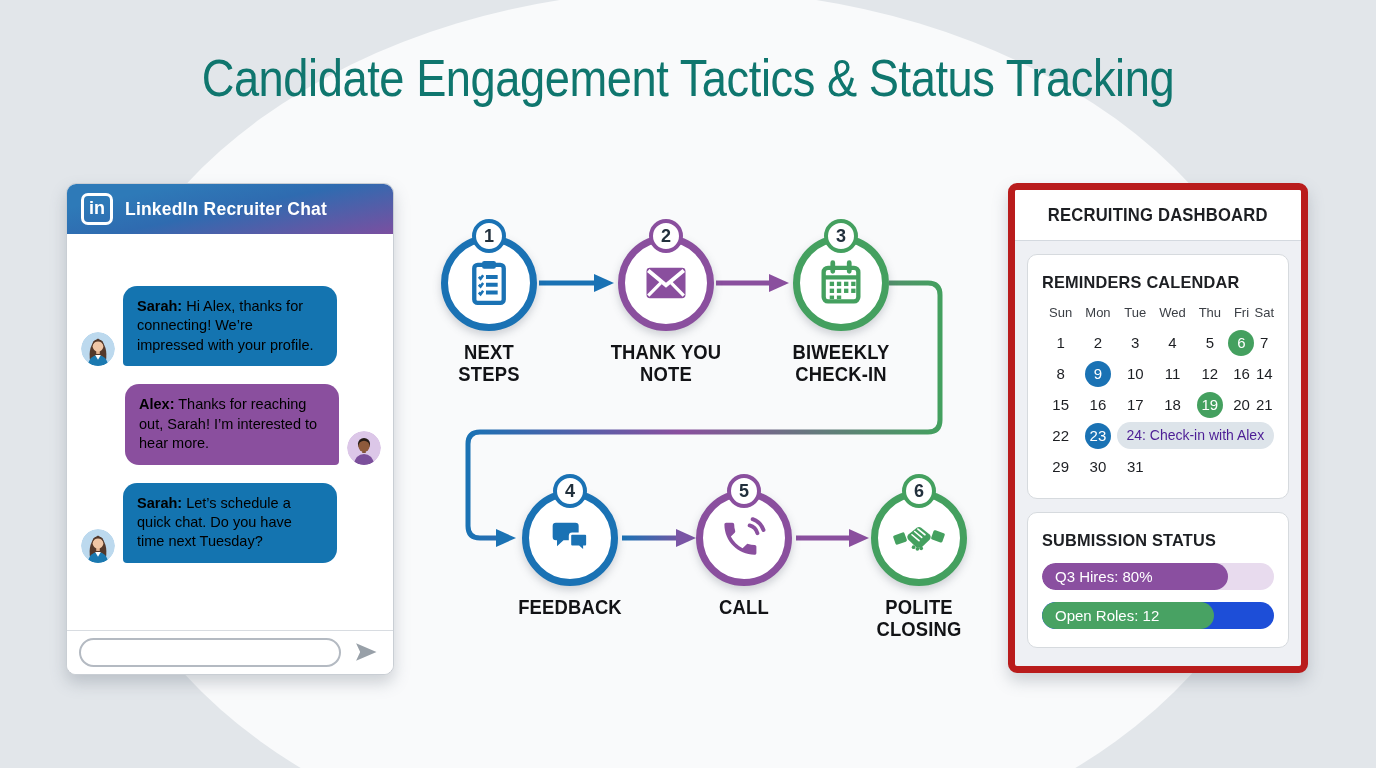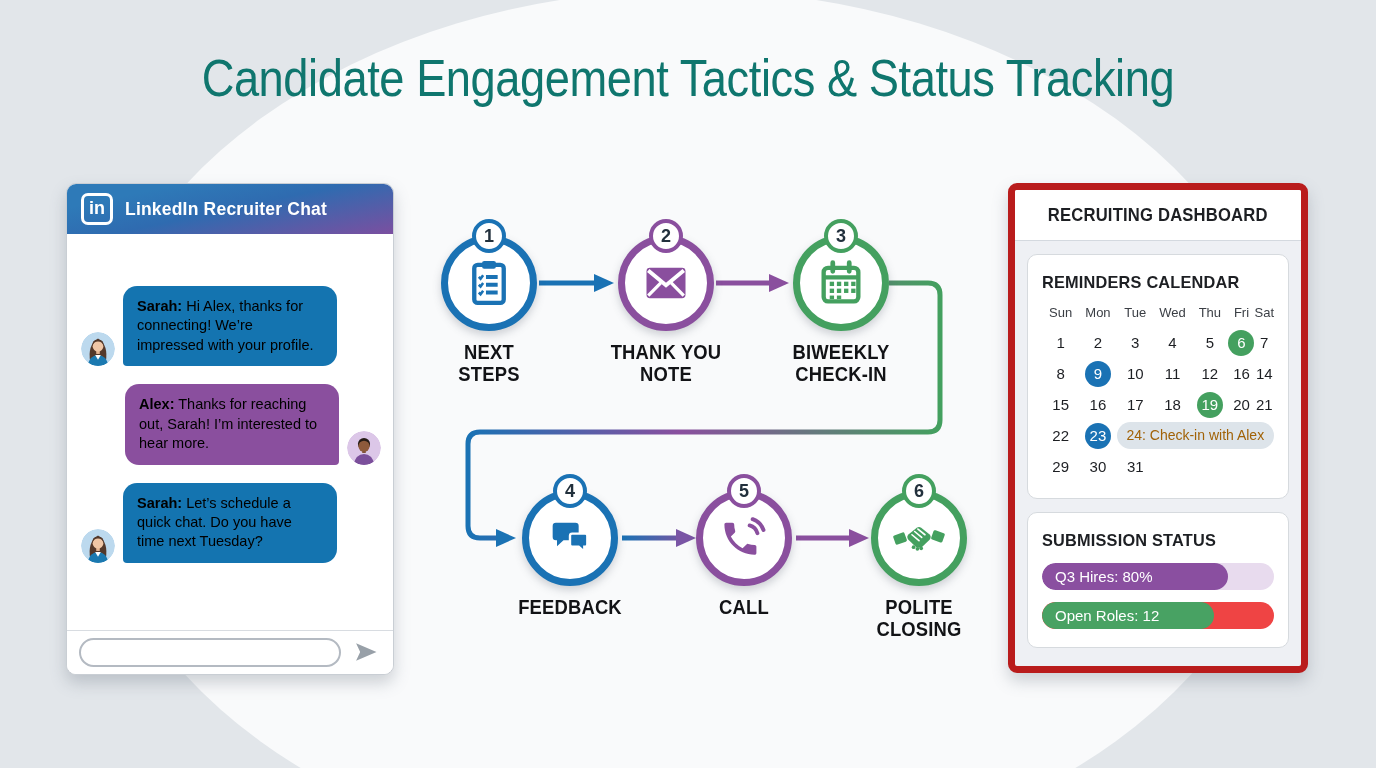--- a/index.html
+++ b/index.html
@@ -123,28 +123,28 @@
   .cal-dow { font-size:13px; color:#3a3e44; height:24px; line-height:24px; }
   .cal-day { font-size:15px; color:#1d1f23; height:27px; line-height:27px; }
   .cal-day .pin {
     display:inline-block; width:26px; height:26px; line-height:26px;
     border-radius:50%; color:#fff;
   }
   .pin.green { background:#44a05f; }
   .pin.blue  { background:#1a72b4; }
   .cal-event {
     grid-column:3 / 8; height:27px; line-height:27px;
-    background:#dde4ea; border-radius:14px; font-size:14px; color:#a16207;
+    background:#dde4ea; border-radius:14px; font-size:14px; color:#4c1d95;
     white-space:nowrap; text-align:center;
   }
   .bar-track {
     position:relative; height:27px; border-radius:14px; margin-top:12px; overflow:hidden;
   }
   .bar-track.purple { background:#e8dbee; }
-  .bar-track.green  { background:#ef4444; }
+  .bar-track.green  { background:#1d4ed8; }
   .bar-fill { position:absolute; left:0; top:0; height:100%; border-radius:14px;
     color:#fff; font-size:15px; line-height:27px; padding-left:13px; white-space:nowrap; }
   .bar-track.purple .bar-fill { background:#8a4fa0; }
   .bar-track.green  .bar-fill { background:#48a263; }
 
   .hidden-defs { position:absolute; width:0; height:0; overflow:hidden; }
 </style>
 </head>
 <body>
 

